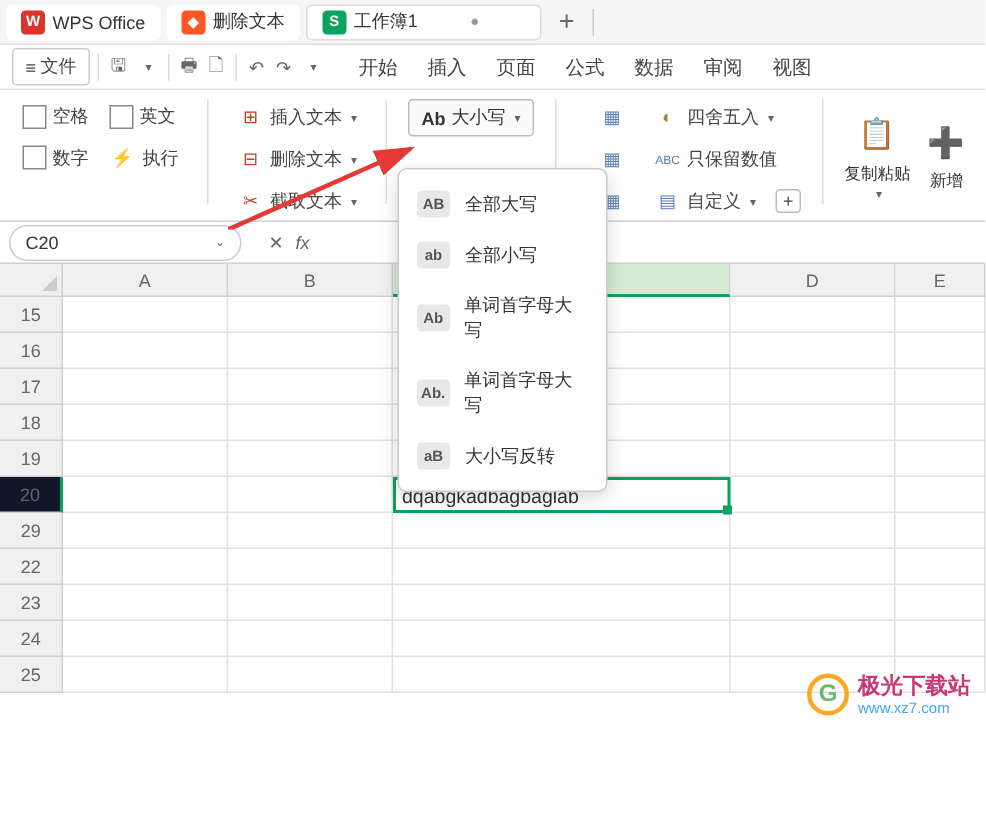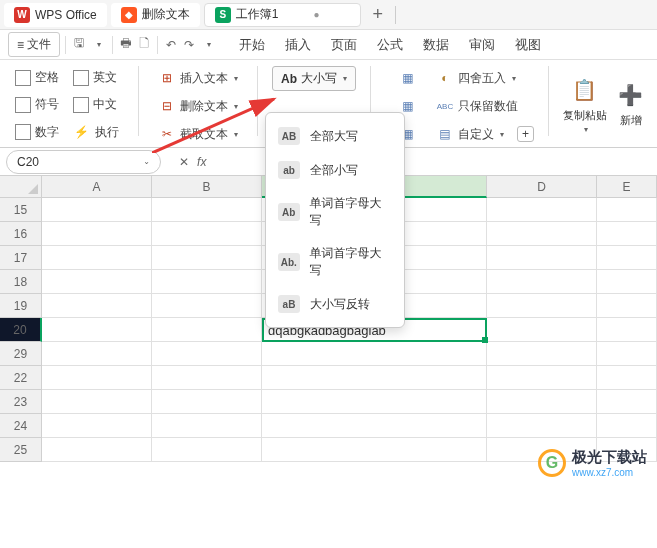--- a/index.html
+++ b/index.html
@@ -63,21 +63,21 @@
 .cell.selected::after { content: ""; position: absolute; right: -3px; bottom: -3px; width: 6px; height: 6px; background: #0aa35f; }
 
 .dropdown-menu { position: absolute; left: 265px; top: 112px; width: 140px; background: #fff; border: 1px solid #ccc; border-radius: 6px; box-shadow: 0 4px 12px rgba(0,0,0,0.15); padding: 6px 0; z-index: 100; }
 .menu-item { display: flex; align-items: center; gap: 10px; padding: 8px 12px; font-size: 12px; color: #333; }
 .mi-icon { width: 22px; height: 18px; background: #e8e8e8; border-radius: 3px; display: flex; align-items: center; justify-content: center; font-size: 10px; font-weight: bold; color: #555; }
 
 .arrow-line { position: absolute; left: 152px; top: 95px; width: 130px; height: 58px; z-index: 200; pointer-events: none; }
 
 .watermark { position: absolute; right: 10px; bottom: 70px; display: flex; align-items: center; gap: 6px; opacity: 0.85; }
 .wm-icon { width: 28px; height: 28px; border: 3px solid #ff9800; border-radius: 50%; display: flex; align-items: center; justify-content: center; color: #4caf50; font-weight: bold; font-size: 16px; }
-.wm-text { color: #0f172a; font-size: 15px; font-weight: bold; text-shadow: 0 0 2px #fff; }
+.wm-text { color: #be185d; font-size: 15px; font-weight: bold; text-shadow: 0 0 2px #fff; }
 .wm-sub { color: #2196f3; font-size: 10px; display: block; }
 </style>
 </head>
 <body>
 
 <div class="tabs-bar">
   <div class="tab app">
     <span class="tab-icon red">W</span>
     <span>WPS Office</span>
   </div>
@@ -128,30 +128,20 @@
           <span>空格</span>
         </label>
       <label class="ribbon-btn">
           <span class="icon-box"></span>
           <span>英文</span>
         </label>
     </div>
     <div class="ribbon-row">
       <label class="ribbon-btn">
           <span class="icon-box"></span>
-          <span>符号</span>
-        </label>
-      <label class="ribbon-btn">
-          <span class="icon-box"></span>
-          <span>中文</span>
-        </label>
-    </div>
-    <div class="ribbon-row">
-      <label class="ribbon-btn">
-          <span class="icon-box"></span>
           <span>数字</span>
         </label>
       <label class="ribbon-btn">
           <span class="icon-small" style="color:#0aa35f;">⚡</span>
           <span>执行</span>
         </label>
     </div>
   </div>
   <div class="ribbon-sep"></div>
   <div class="ribbon-group">

